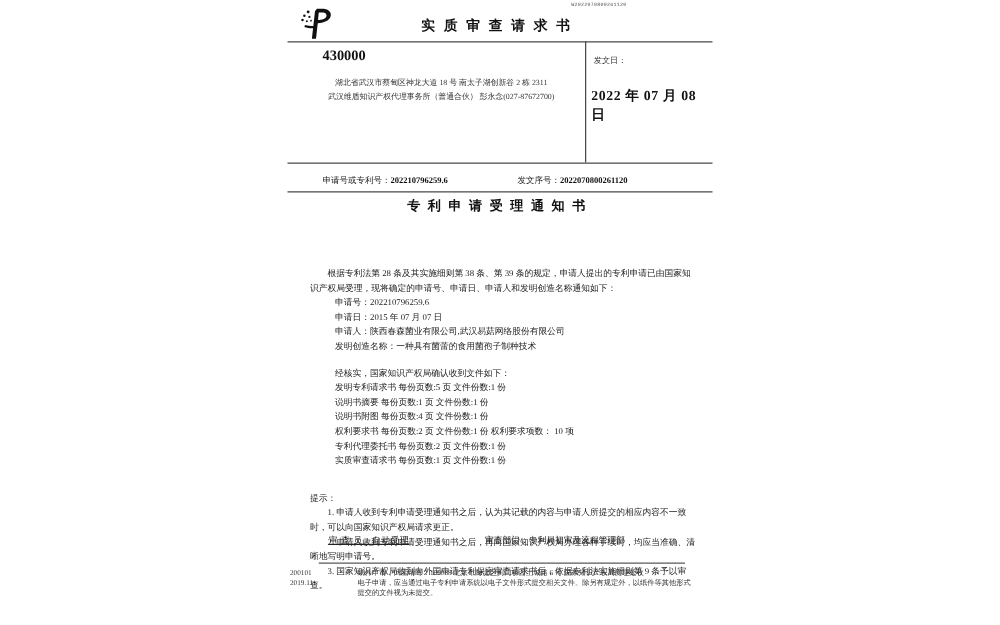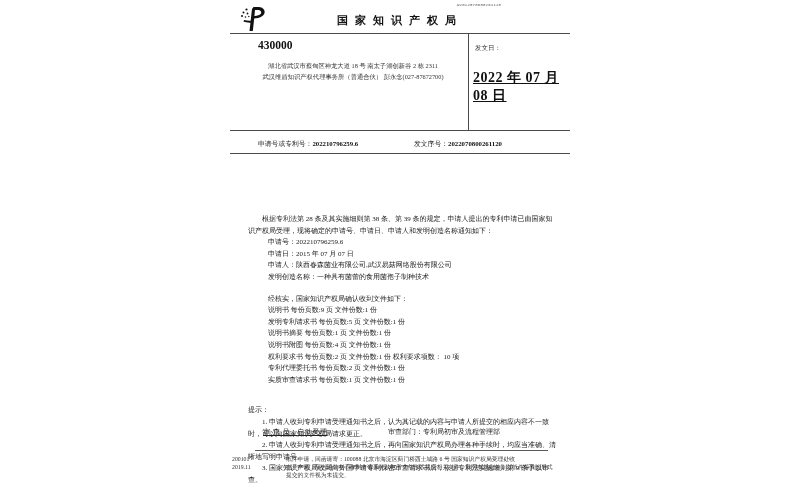--- a/index.html
+++ b/index.html
@@ -19,22 +19,22 @@
            font-family:"Liberation Mono","DejaVu Sans Mono",monospace;}
   .hr{position:absolute;left:0;width:340px;border-top:1px solid #4a4a4a;height:0;}
   .hr1{top:33px;} .hr2{top:130px;} .hr3{top:153px;}
   .vline{position:absolute;left:238px;top:33px;height:97px;width:0;border-left:1px solid #4a4a4a;}
 
   
   .postal{position:absolute;left:28px;top:39px;font-weight:bold;font-size:11.5px;color:#111;}
   .addr{position:absolute;left:12px;width:222px;text-align:center;font-size:6.3px;color:#333;white-space:nowrap;}
   .addr1{top:62px;} .addr2{top:73px;}
   .dispatch-label{position:absolute;left:245px;top:44px;font-size:6.5px;color:#333;}
-  .dispatch-date{position:absolute;left:243px;top:69px;font-size:14px;font-weight:bold;
-                 letter-spacing:.5px;color:#111;text-decoration:underline;}
+  .dispatch-date{position:absolute;left:243px;top:69px;font-size:11px;font-weight:bold;
+                 letter-spacing:.5px;color:#111;}
 
   
   .meta{position:absolute;top:139px;font-size:6.8px;color:#222;white-space:nowrap;}
   .meta b{font-weight:bold;color:#111;}
   .meta-left{left:28px;} .meta-right{left:184px;}
 
   
   .doc-title{position:absolute;left:0;right:0;top:158px;text-align:center;
              font-weight:bold;font-size:10.5px;letter-spacing:6px;color:#111;}
 
@@ -67,47 +67,47 @@
       <path d="M15.5 2 L21 2 C26.5 2.5 28 7 25.5 10 C23.8 12 21 13 18 13.3 L16.2 13.5 L14.8 26 L11.5 26 L14 4 Z" fill="#111"></path>
       <path d="M17 5 L20.5 5 C23.5 5.4 24 8.2 22 9.6 C20.8 10.4 18.8 10.8 17 10.9 L16.4 10.9 Z" fill="#fff"></path>
       <circle cx="8.5" cy="4.5" r="1.1" fill="#111"></circle>
       <circle cx="5.5" cy="7.5" r="1.0" fill="#111"></circle>
       <circle cx="9.5" cy="8.5" r="0.9" fill="#111"></circle>
       <circle cx="4.0" cy="11.0" r="1.0" fill="#111"></circle>
       <circle cx="7.5" cy="12.0" r="0.8" fill="#111"></circle>
       <circle cx="10.8" cy="11.5" r="0.7" fill="#111"></circle>
       <path d="M6 15 C9 15.8 12 16 14.5 15.5 L14.2 17.5 C11 18 8 17.5 5.5 16.5 Z" fill="#111"></path>
     </svg>
-    <div class="agency">国家知识产权局</div>
+    <div class="agency">实质审查请求书</div>
     <div class="doccode">W2022070800261120</div>
     <div class="hr hr1"></div>
     <div class="vline"></div>
 
     <div class="postal">430000</div>
     <div class="addr addr1">湖北省武汉市蔡甸区神龙大道 18 号 南太子湖创新谷 2 栋 2311</div>
     <div class="addr addr2">武汉维盾知识产权代理事务所（普通合伙） 彭永念(027-87672700)</div>
 
     <div class="dispatch-label">发文日：</div>
     <div class="dispatch-date">2022 年 07 月 08 日</div>
 
     <div class="hr hr2"></div>
     <div class="meta meta-left"><span>申请号或专利号：</span><b>202210796259.6</b></div>
     <div class="meta meta-right"><span>发文序号：</span><b>2022070800261120</b></div>
     <div class="hr hr3"></div>
 
+    <div class="doc-title">专利申请受理通知书</div>
 
     <div class="body-text">
       <div class="indent">根据专利法第 28 条及其实施细则第 38 条、第 39 条的规定，申请人提出的专利申请已由国家知识产权局受理，现将确定的申请号、申请日、申请人和发明创造名称通知如下：</div>
       <div class="fld"><span>申请号：</span><span>202210796259.6</span></div>
       <div class="fld"><span>申请日：</span><span>2015 年 07 月 07 日</span></div>
       <div class="fld"><span>申请人：</span><span>陕西春森菌业有限公司,武汉易菇网络股份有限公司</span></div>
       <div class="fld"><span>发明创造名称：</span><span>一种具有菌蕾的食用菌孢子制种技术</span></div>
       <div class="gap1"></div>
       <div class="fld">经核实，国家知识产权局确认收到文件如下：</div>
-      <div class="fld">说明书 每份页数:9 页 文件份数:1 份</div>
       <div class="fld">发明专利请求书 每份页数:5 页 文件份数:1 份</div>
       <div class="fld">说明书摘要 每份页数:1 页 文件份数:1 份</div>
       <div class="fld">说明书附图 每份页数:4 页 文件份数:1 份</div>
       <div class="fld">权利要求书 每份页数:2 页 文件份数:1 份 权利要求项数：  10 项</div>
       <div class="fld">专利代理委托书 每份页数:2 页 文件份数:1 份</div>
       <div class="fld">实质审查请求书 每份页数:1 页 文件份数:1 份</div>
       <div class="gap2"></div>
       <div class="notes">
         <div>提示：</div>
         <div class="indent">1. 申请人收到专利申请受理通知书之后，认为其记载的内容与申请人所提交的相应内容不一致时，可以向国家知识产权局请求更正。</div>

